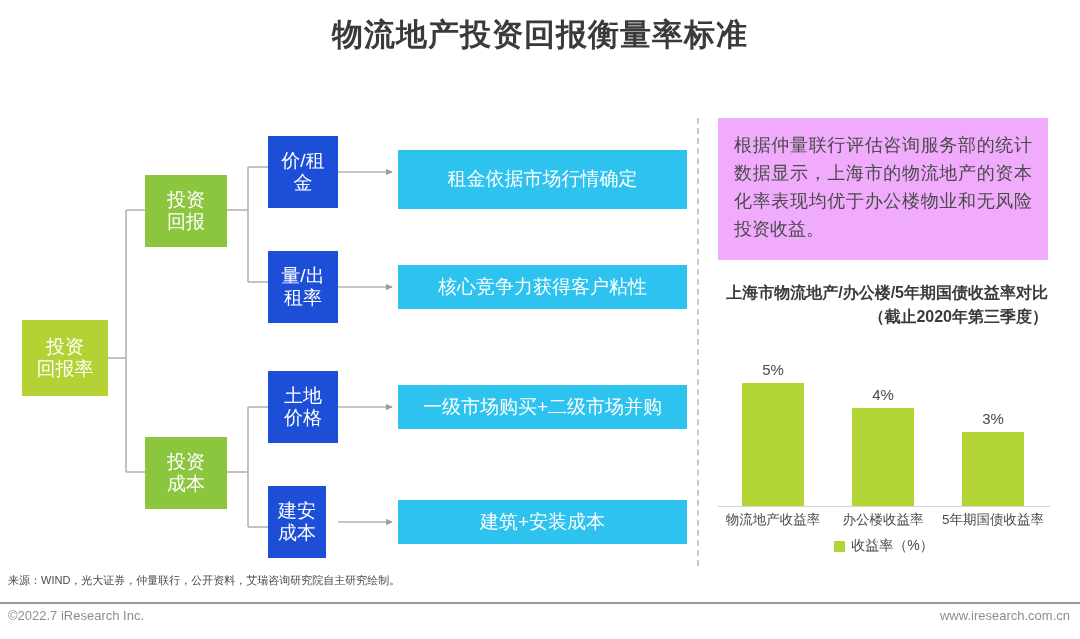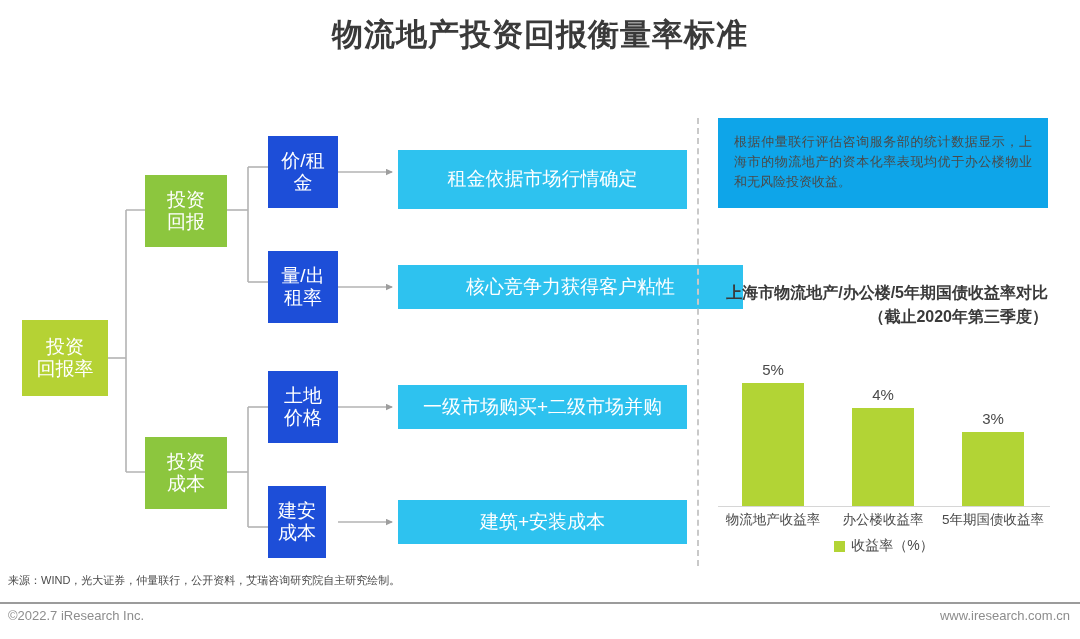--- a/index.html
+++ b/index.html
@@ -77,23 +77,23 @@
     left: 718px;
     top: 118px;
     width: 342px;
     height: 450px;
   }
   #note-box {
     position: absolute;
     left: 0; top: 0;
     width: 330px;
     box-sizing: border-box;
-    background: #0ea5e9;
+    background: #f0abfc;
     padding: 14px 16px 16px 16px;
-    font-size: 13px;
+    font-size: 18px;
     line-height: 1.55;
     color: #4a4a4a;
     text-align: justify;
   }
   #chart-title {
     position: absolute;
     left: 0;
     top: 163px;
     width: 330px;
     text-align: right;
@@ -262,21 +262,21 @@
 金</span>
   </div>
   <div class="node blue" style="left:398px; top:40px; width:289px; height:59px;">
     <span>租金依据市场行情确定</span>
   </div>
 
   <div class="node lvl3" style="left:268px; top:141px; width:70px; height:72px;">
     <span style="white-space:pre-line;">量/出
 租率</span>
   </div>
-  <div class="node blue" style="left:398px; top:155px; width:345px; height:44px;">
+  <div class="node blue" style="left:398px; top:155px; width:289px; height:44px;">
     <span>核心竞争力获得客户粘性</span>
   </div>
 
   <div class="node lvl2" style="left:145px; top:327px; width:82px; height:72px;">
     <span style="white-space:pre-line;">投资
 成本</span>
   </div>
 
   <div class="node lvl3" style="left:268px; top:261px; width:70px; height:72px;">
     <span style="white-space:pre-line;">土地

